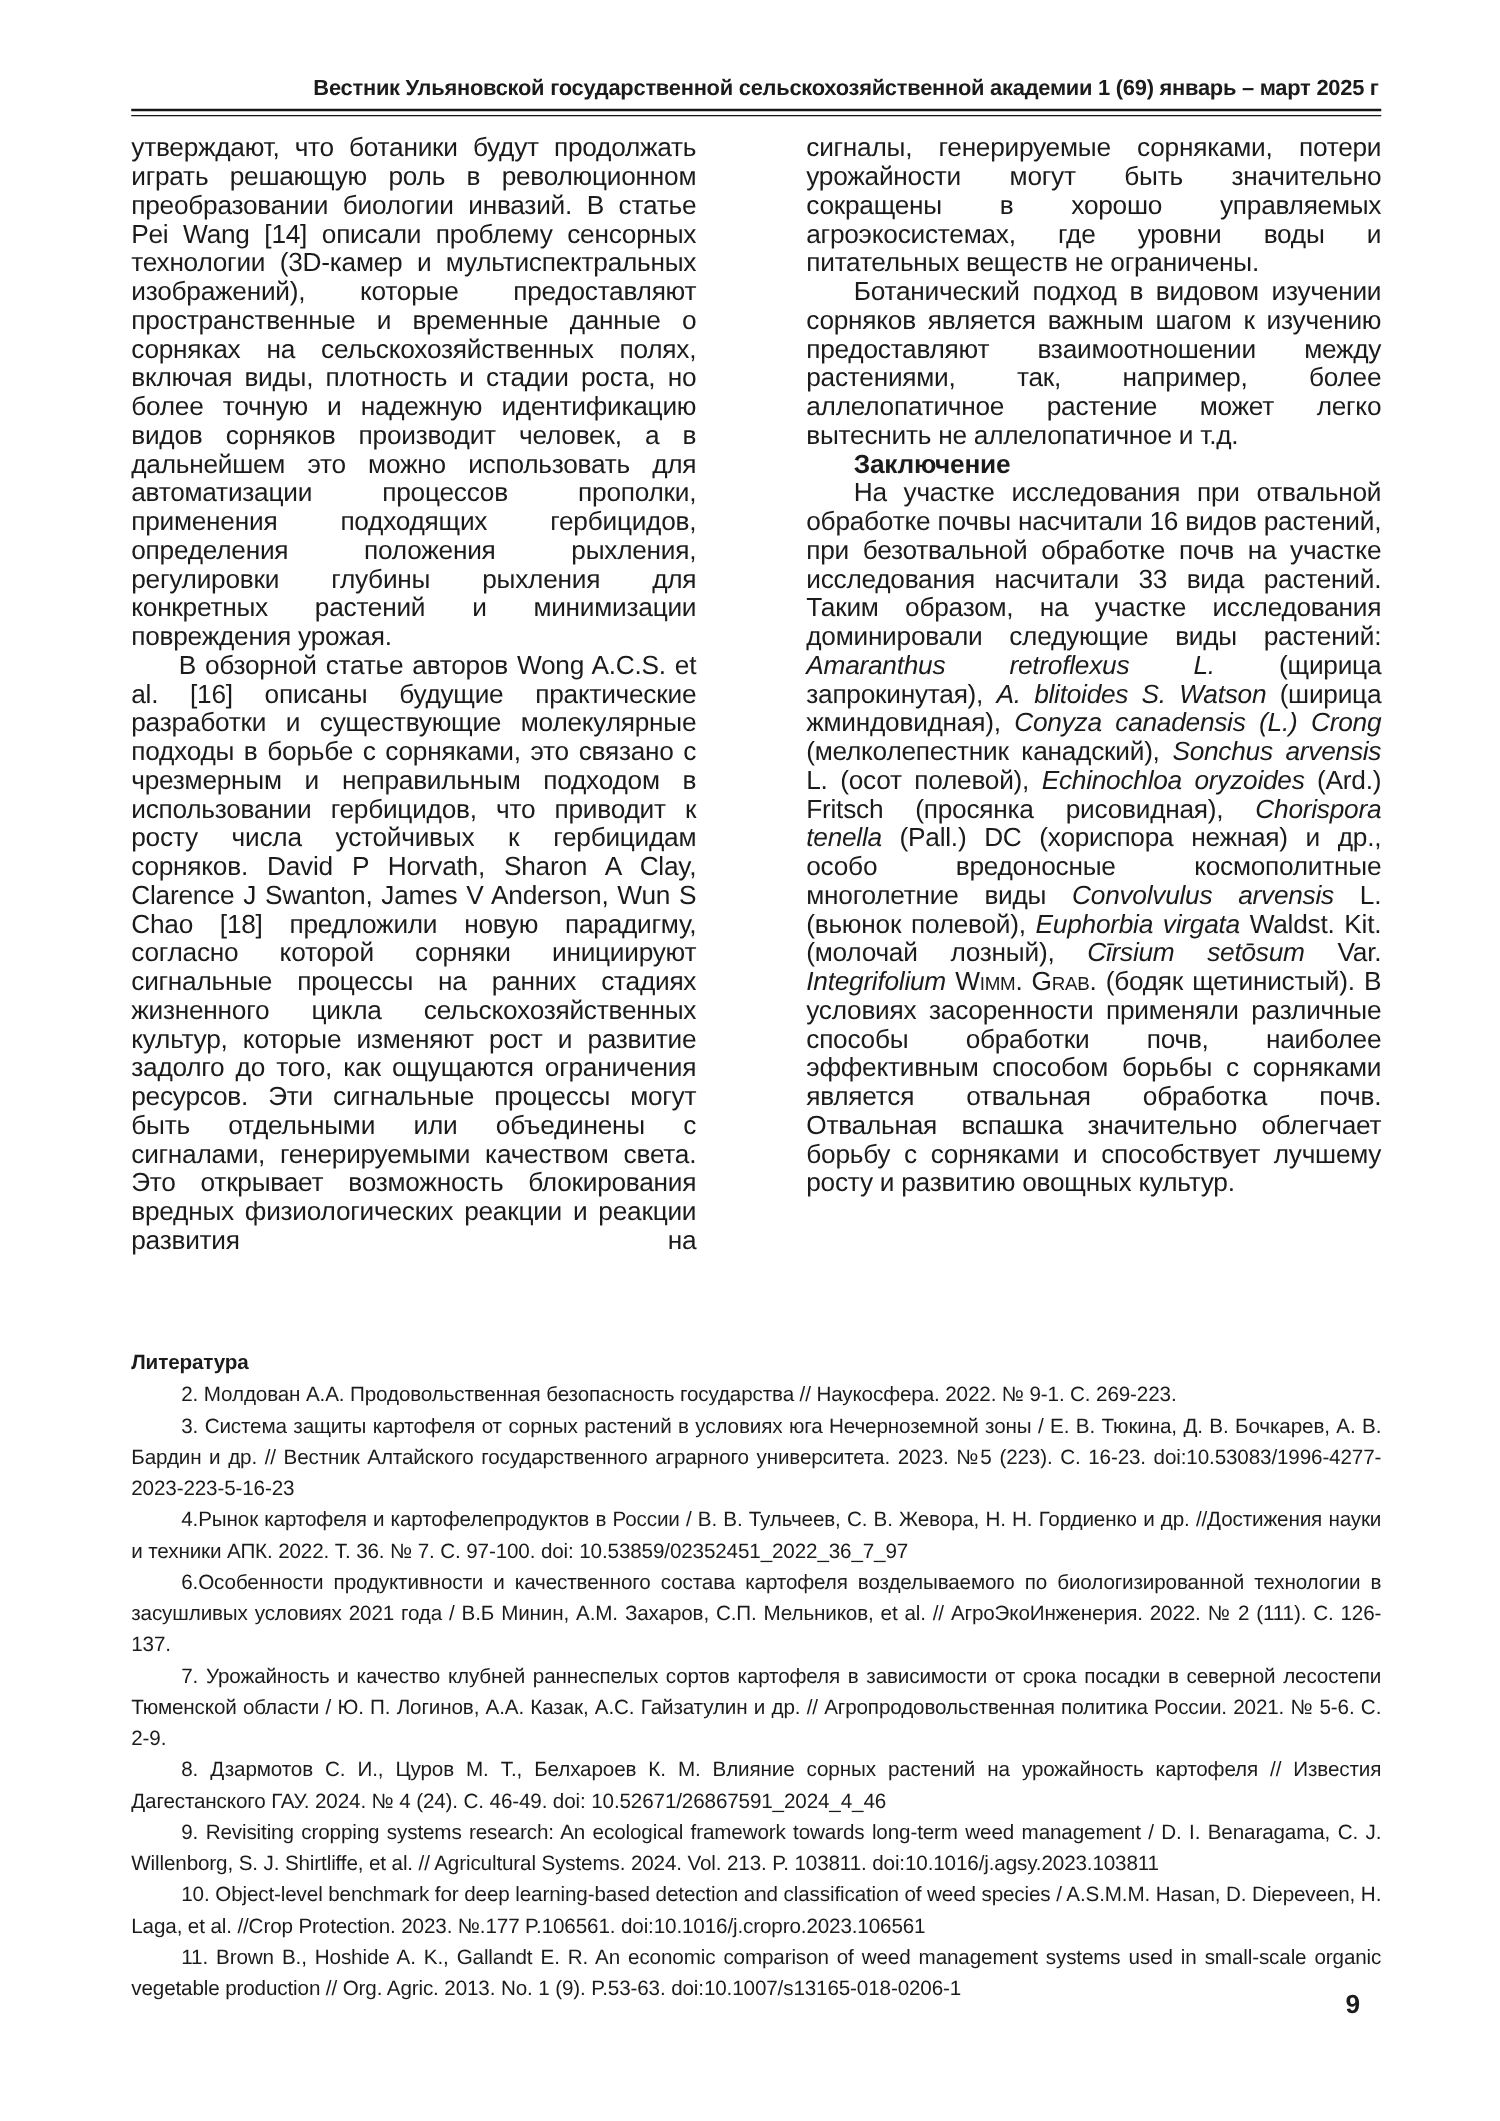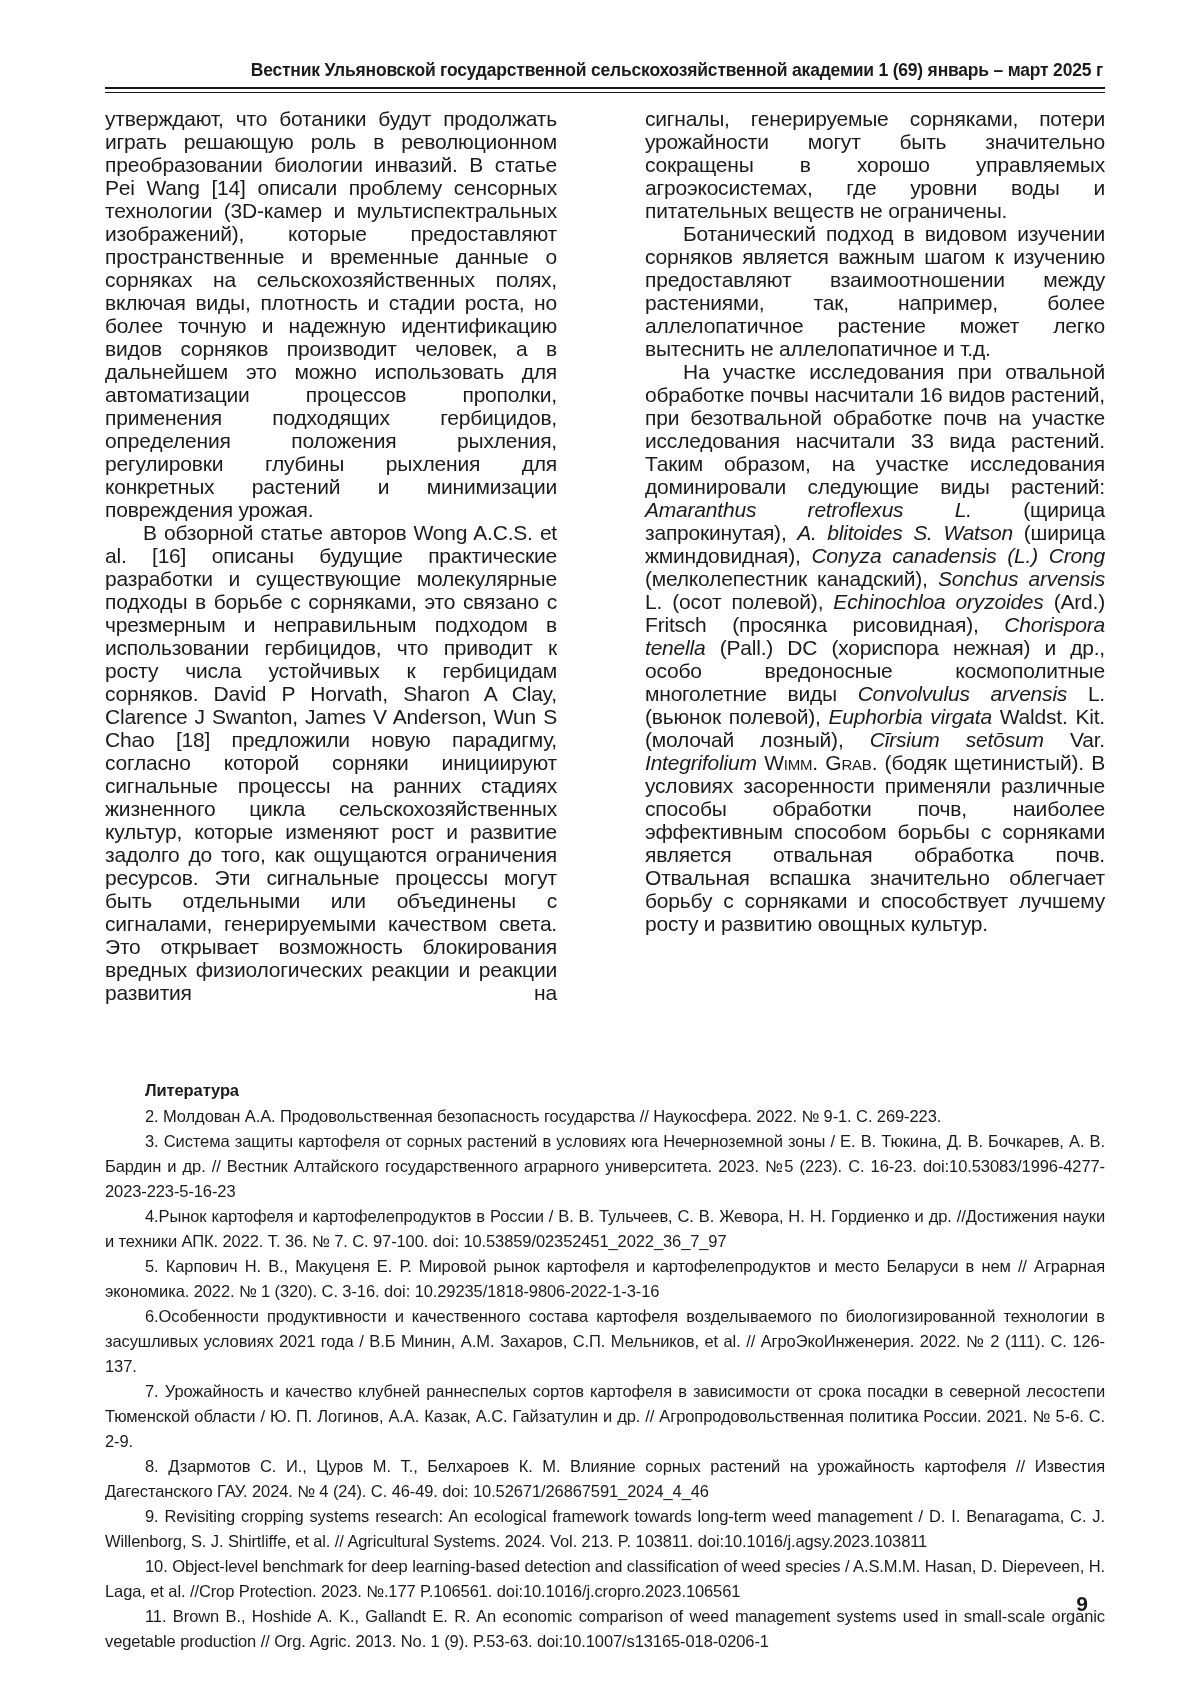--- a/index.html
+++ b/index.html
@@ -56,21 +56,20 @@
   .it { font-style: italic; }
   .sc { font-variant: small-caps; }
   .ref-section {
     margin-top: 74px;
     font-size: 16.5px;
     line-height: 25px;
     letter-spacing: -0.1px;
   }
   .ref-heading {
     font-weight: bold;
-    margin-left: 40px;
     margin-bottom: 1px;
   }
   .ref {
     text-align: justify;
     text-indent: 40px;
   }
   .page-number {
     position: absolute;
     top: 1592px;
     right: 112px;
@@ -86,31 +85,31 @@
   <div class="header-rule"></div>
 
   <div class="columns">
     <div class="col left" id="left-col">
         <div class="para"><span>утверждают, что ботаники будут продолжать играть решающую роль в революционном преобразовании биологии инвазий. В статье Pei Wang [14] описали проблему сенсорных технологии (3D-камер и мультиспектральных изображений), которые предоставляют пространственные и временные данные о сорняках на сельскохозяйственных полях, включая виды, плотность и стадии роста, но более точную и надежную идентификацию видов сорняков производит человек, а в дальнейшем это можно использовать для автоматизации процессов прополки, применения подходящих гербицидов, определения положения рыхления, регулировки глубины рыхления для конкретных растений и минимизации повреждения урожая.</span></div>
         <div class="para indent jlast"><span>В обзорной статье авторов Wong A.C.S. et al. [16] описаны будущие практические разработки и существующие молекулярные подходы в борьбе с сорняками, это связано с чрезмерным и неправильным подходом в использовании гербицидов, что приводит к росту числа устойчивых к гербицидам сорняков. David P Horvath, Sharon A Clay, Clarence J Swanton, James V Anderson, Wun S Chao [18] предложили новую парадигму, согласно которой сорняки инициируют сигнальные процессы на ранних стадиях жизненного цикла сельскохозяйственных культур, которые изменяют рост и развитие задолго до того, как ощущаются ограничения ресурсов. Эти сигнальные процессы могут быть отдельными или объединены с сигналами, генерируемыми качеством света. Это открывает возможность блокирования вредных физиологических реакции и реакции развития на</span></div>
       </div>
     <div class="col right" id="right-col">
         <div class="para"><span>сигналы, генерируемые сорняками, потери урожайности могут быть значительно сокращены в хорошо управляемых агроэкосистемах, где уровни воды и питательных веществ не ограничены.</span></div>
         <div class="para indent"><span>Ботанический подход в видовом изучении сорняков является важным шагом к изучению предоставляют взаимоотношении между растениями, так, например, более аллелопатичное растение может легко вытеснить не аллелопатичное и т.д.</span></div>
+        <div class="para indent"><span class="b">Заключение</span></div>
         <div class="para indent"><span>На участке исследования при отвальной обработке почвы насчитали 16 видов растений, при безотвальной обработке почв на участке исследования насчитали 33 вида растений. Таким образом, на участке исследования доминировали следующие виды растений: </span><span class="it">Amaranthus retroflexus L.</span><span> (щирица запрокинутая), </span><span class="it">A. blitoides S. Watson</span><span> (ширица жминдовидная), </span><span class="it">Conyza canadensis (L.) Crong</span><span> (мелколепестник канадский), </span><span class="it">Sonchus arvensis</span><span> L. (осот полевой), </span><span class="it">Echinochloa oryzoides</span><span> (Ard.) Fritsch (просянка рисовидная), </span><span class="it">Chorispora tenella</span><span> (Pall.) DC (хориспора нежная) и др., особо вредоносные космополитные многолетние виды </span><span class="it">Convolvulus arvensis</span><span> L. (вьюнок полевой), </span><span class="it">Euphorbia virgata</span><span> Waldst. Kit. (молочай лозный), </span><span class="it">Cīrsium setōsum</span><span> Var. </span><span class="it">Integrifolium</span><span> </span><span class="sc">Wimm. Grab.</span><span> (бодяк щетинистый). В условиях засоренности применяли различные способы обработки почв, наиболее эффективным способом борьбы с сорняками является отвальная обработка почв. Отвальная вспашка значительно облегчает борьбу с сорняками и способствует лучшему росту и развитию овощных культур.</span></div>
       </div>
   </div>
 
   <div class="ref-section">
     <div class="ref-heading">Литература</div>
     <div id="ref-list">
         <div class="ref">2. Молдован А.А. Продовольственная безопасность государства // Наукосфера. 2022. № 9-1. С. 269-223.</div>
         <div class="ref">3. Система защиты картофеля от сорных растений в условиях юга Нечерноземной зоны / Е. В. Тюкина, Д. В. Бочкарев, А. В. Бардин и др. // Вестник Алтайского государственного аграрного университета. 2023. №5 (223). С. 16-23. doi:10.53083/1996-4277-2023-223-5-16-23</div>
         <div class="ref">4.Рынок картофеля и картофелепродуктов в России / В. В. Тульчеев, С. В. Жевора, Н. Н. Гордиенко и др. //Достижения науки и техники АПК. 2022. Т. 36. № 7. С. 97-100. doi: 10.53859/02352451_2022_36_7_97</div>
-        <div class="ref">5. Карпович Н. В., Макуценя Е. Р. Мировой рынок картофеля и картофелепродуктов и место Беларуси в нем // Аграрная экономика. 2022. № 1 (320). С. 3-16. doi: 10.29235/1818-9806-2022-1-3-16</div>
         <div class="ref">6.Особенности продуктивности и качественного состава картофеля возделываемого по биологизированной технологии в засушливых условиях 2021 года / В.Б Минин, А.М. Захаров, С.П. Мельников, et al. // АгроЭкоИнженерия. 2022. № 2 (111). С. 126-137.</div>
         <div class="ref">7. Урожайность и качество клубней раннеспелых сортов картофеля в зависимости от срока посадки в северной лесостепи Тюменской области / Ю. П. Логинов, А.А. Казак, А.С. Гайзатулин и др. // Агропродовольственная политика России. 2021. № 5-6. С. 2-9.</div>
         <div class="ref">8. Дзармотов С. И., Цуров М. Т., Белхароев К. М. Влияние сорных растений на урожайность картофеля // Известия Дагестанского ГАУ. 2024. № 4 (24). С. 46-49. doi: 10.52671/26867591_2024_4_46</div>
         <div class="ref">9. Revisiting cropping systems research: An ecological framework towards long-term weed management / D. I. Benaragama, C. J. Willenborg, S. J. Shirtliffe, et al. // Agricultural Systems. 2024. Vol. 213. P. 103811.  doi:10.1016/j.agsy.2023.103811</div>
         <div class="ref">10. Object-level benchmark for deep learning-based detection and classification of weed species / A.S.M.M. Hasan, D. Diepeveen, H. Laga, et al. //Crop Protection. 2023. №.177 P.106561. doi:10.1016/j.cropro.2023.106561</div>
         <div class="ref">11. Brown B., Hoshide A. K., Gallandt E. R. An economic comparison of weed management systems used in small-scale organic vegetable production // Org. Agric. 2013. No. 1 (9). P.53-63. doi:10.1007/s13165-018-0206-1</div>
       </div>
   </div>
 
   <div class="page-number">9</div>

